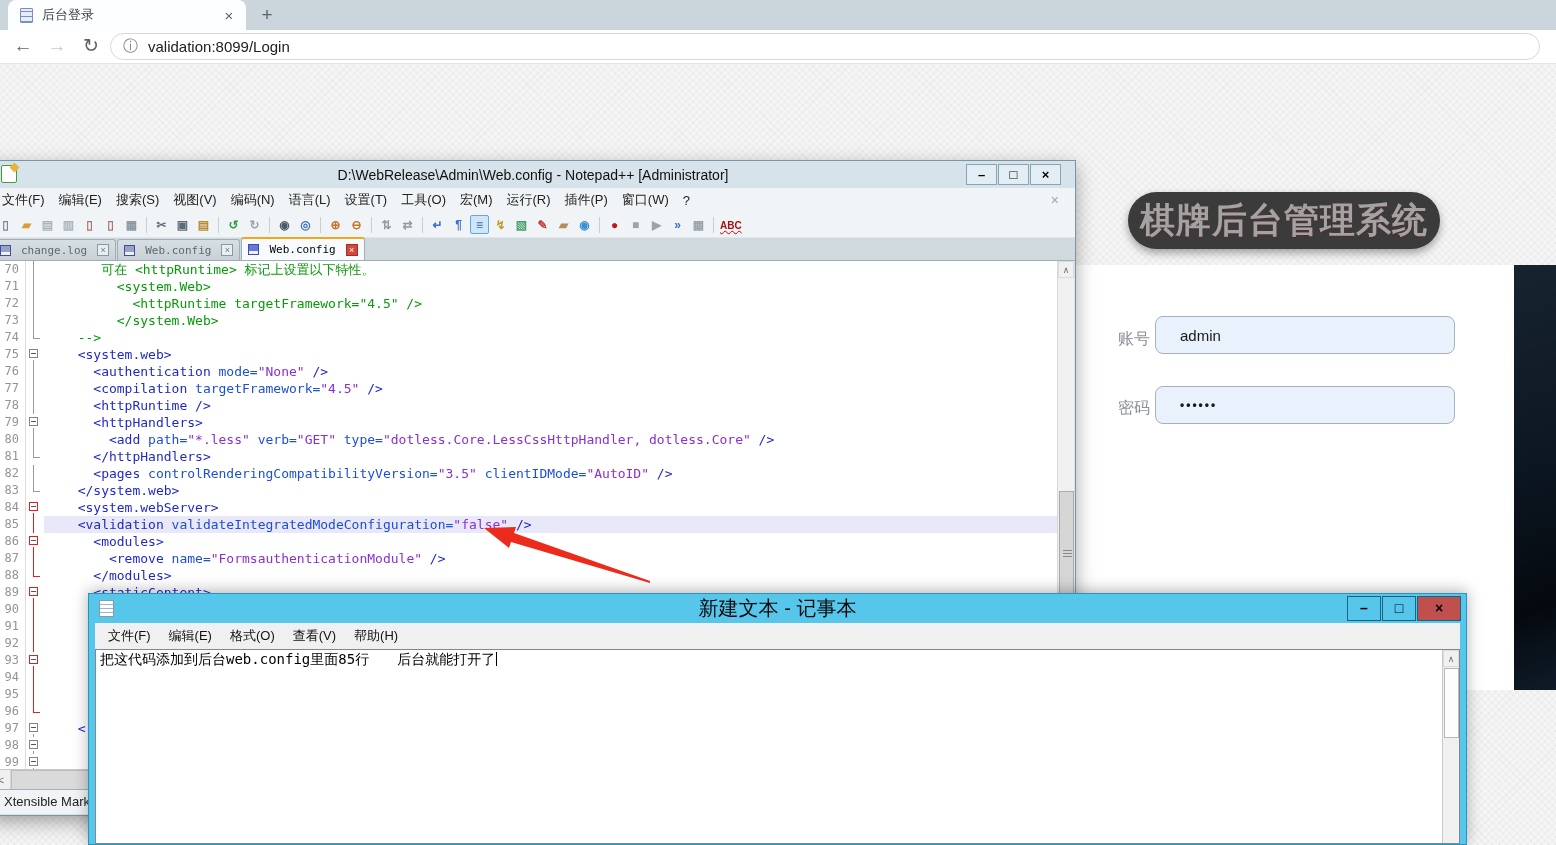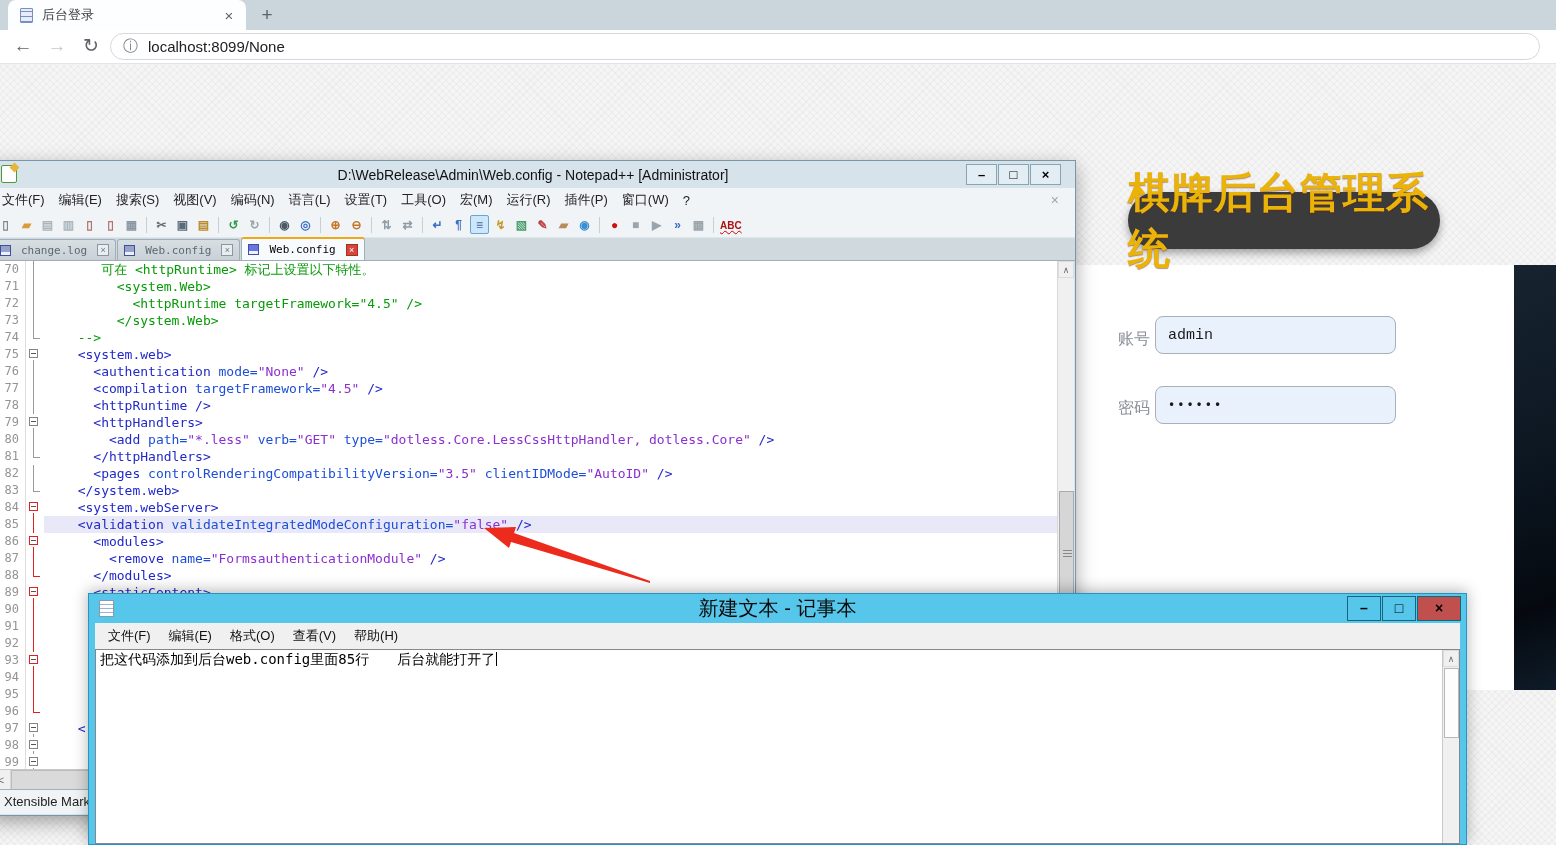--- a/index.html
+++ b/index.html
@@ -24,24 +24,24 @@
   
   .page { position:absolute; left:0; top:64px; width:1556px; height:781px;
     background-color:#f5f5f5;
     background-image:repeating-linear-gradient(45deg, rgba(0,0,0,.025) 0 1.5px, transparent 1.5px 5px),
                      repeating-linear-gradient(-45deg, rgba(0,0,0,.025) 0 1.5px, transparent 1.5px 5px); }
   .whiteband { position:absolute; left:0; top:201px; width:1514px; height:425px; background:#fff; }
   .navyimg { position:absolute; left:1514px; top:201px; width:42px; height:425px;
     background:linear-gradient(160deg,#17232f 0%, #0c1722 45%, #05090f 80%, #0e1b28 100%); }
   .pill { position:absolute; left:1128px; top:128px; width:312px; height:57px; background:#3b3b3b; border-radius:29px;
     display:flex; align-items:center; justify-content:center; box-shadow:0 4px 9px rgba(0,0,0,.35); }
-  .pill span { font-size:42px; font-weight:bold; color:#eab308; letter-spacing:1px; text-shadow:0 1px 1px rgba(120,30,20,.5); }
+  .pill span { font-size:35px; font-weight:bold; color:#a3a3a3; letter-spacing:1px; text-shadow:0 1px 1px rgba(120,30,20,.5); }
   .flabel { position:absolute; font-size:16px; color:#8a8f98; }
-  .finput { position:absolute; left:1155px; width:241px; height:38px; background:#e9f1fc; border:1px solid #a8b0ba; border-radius:8px;
-    font-size:15px; color:#1a1a1a; padding:0 12px; font-family:Liberation Mono, monospace; outline:none; }
+  .finput { position:absolute; left:1155px; width:300px; height:38px; background:#e9f1fc; border:1px solid #a8b0ba; border-radius:8px;
+    font-size:15px; color:#1a1a1a; padding:0 24px; font-family:Liberation Sans, sans-serif; outline:none; }
   .finput.pwd { font-size:12px; font-weight:bold; letter-spacing:2px; }
 
   
   .npp { position:absolute; left:-10px; top:160px; width:1086px; height:656px; background:#d7e3eb;
     border:1px solid #7a95a6; box-shadow:0 6px 18px rgba(0,0,0,.35); }
   .npp-title { position:relative; height:27px; display:flex; align-items:center; }
   .npp-appicon { position:absolute; left:10px; top:4px; width:16px; height:18px; background:#fff; border:1px solid #4a9a3a; border-radius:2px; }
   .npp-appicon:after { content:""; position:absolute; right:-2px; top:-2px; width:7px; height:7px; background:#e8b43a; transform:rotate(45deg); }
   .npp-title .cap { flex:1; text-align:center; font-size:14px; color:#111; }
   .npp-btns { position:absolute; right:14px; top:3px; display:flex; }
@@ -130,21 +130,21 @@
       <span class="tclose">×</span>
     </div>
     <div class="newtab">+</div>
   </div>
   <div class="navbar">
     <div class="navico" style="left:10px">←</div>
     <div class="navico fwd" style="left:44px">→</div>
     <div class="navico" style="left:78px">↻</div>
     <div class="urlbar">
       <span class="info">ⓘ</span>
-      <span class="url">localhost:8099/None</span>
+      <span class="url">validation:8099/Login</span>
     </div>
   </div>
 
   <div class="page">
     <div class="whiteband"></div>
     <div class="navyimg"></div>
     <div class="pill">
       <span>棋牌后台管理系统</span>
     </div>
     <div class="flabel" style="left:1118px; top:265px">账号</div>

